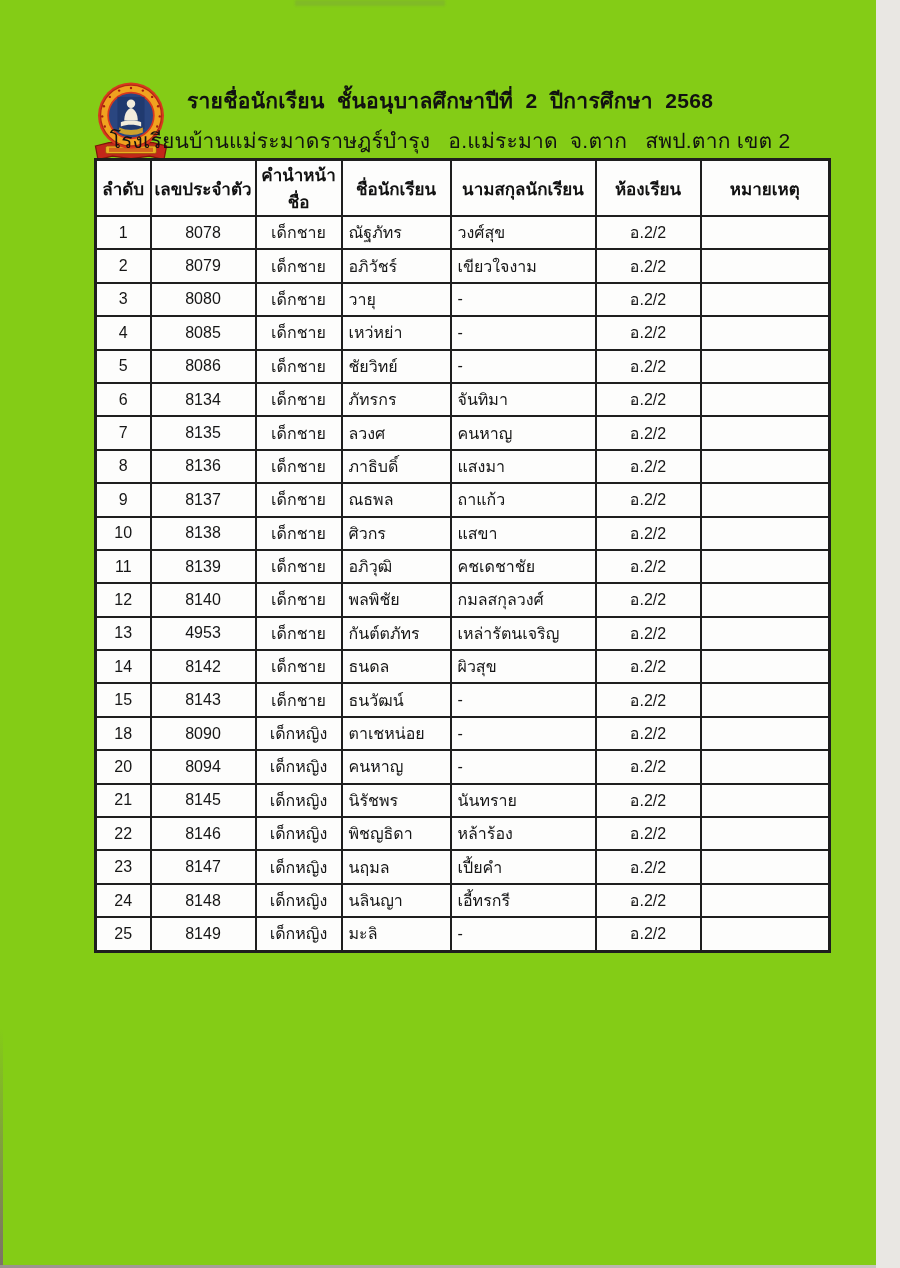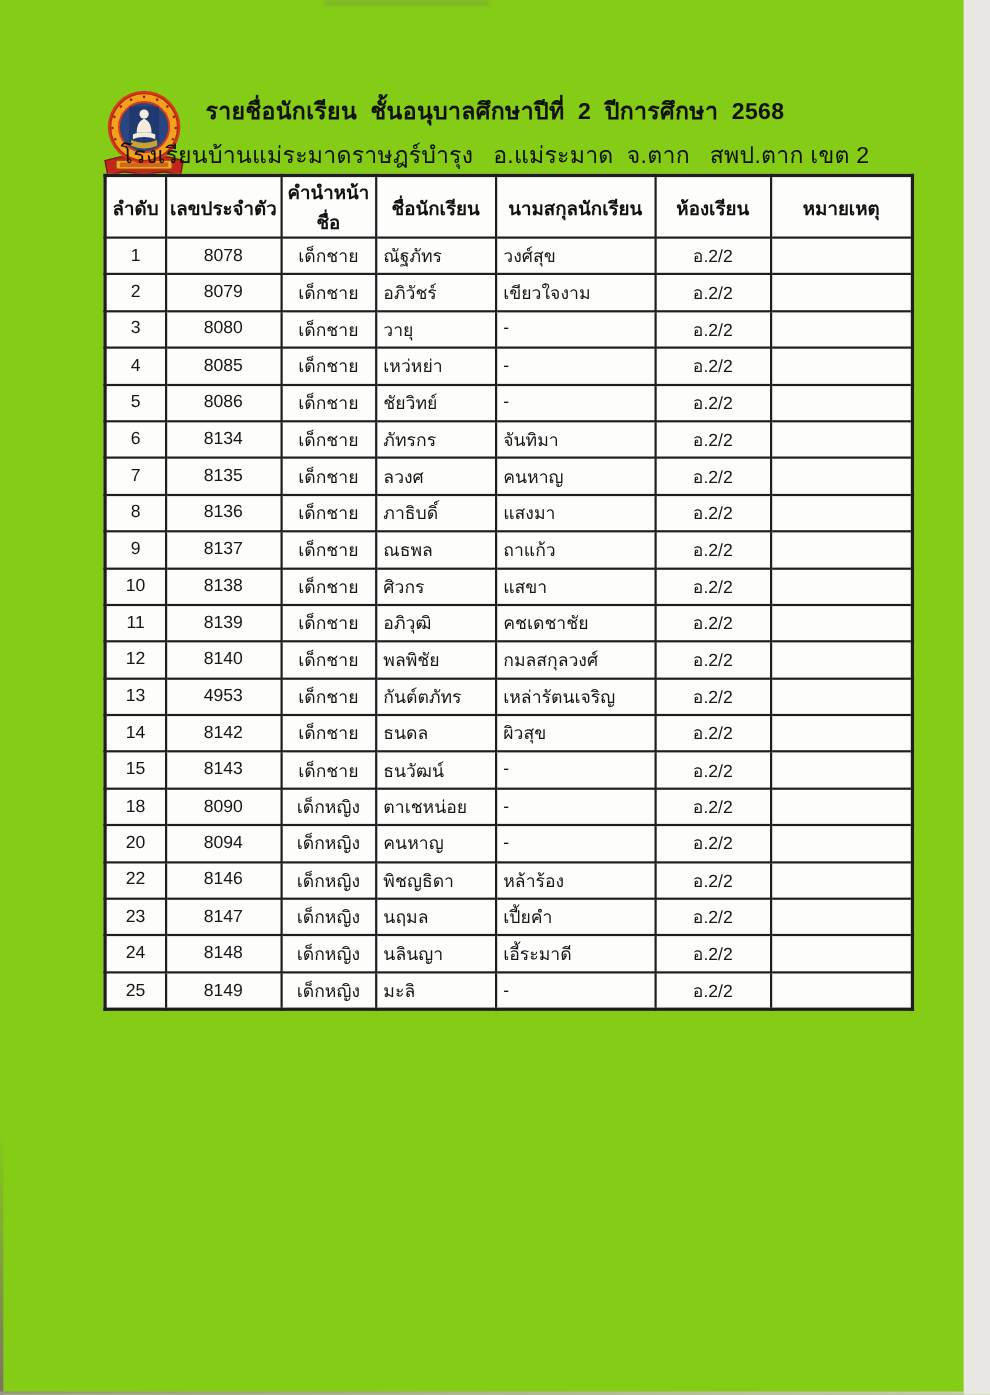--- a/index.html
+++ b/index.html
@@ -288,20 +288,29 @@
         <tr>
           <td>20</td>
           <td>8094</td>
           <td>เด็กหญิง</td>
           <td>คนหาญ</td>
           <td>-</td>
           <td>อ.2/2</td>
           <td></td>
         </tr>
         <tr>
+          <td>21</td>
+          <td>8145</td>
+          <td>เด็กหญิง</td>
+          <td>นิรัชพร</td>
+          <td>นันทราย</td>
+          <td>อ.2/2</td>
+          <td></td>
+        </tr>
+        <tr>
           <td>22</td>
           <td>8146</td>
           <td>เด็กหญิง</td>
           <td>พิชญธิดา</td>
           <td>หล้าร้อง</td>
           <td>อ.2/2</td>
           <td></td>
         </tr>
         <tr>
           <td>23</td>
@@ -310,21 +319,21 @@
           <td>นฤมล</td>
           <td>เปี้ยคำ</td>
           <td>อ.2/2</td>
           <td></td>
         </tr>
         <tr>
           <td>24</td>
           <td>8148</td>
           <td>เด็กหญิง</td>
           <td>นลินญา</td>
-          <td>เอี้ระมาดี</td>
+          <td>เอี้ทรกรี</td>
           <td>อ.2/2</td>
           <td></td>
         </tr>
         <tr>
           <td>25</td>
           <td>8149</td>
           <td>เด็กหญิง</td>
           <td>มะลิ</td>
           <td>-</td>
           <td>อ.2/2</td>

